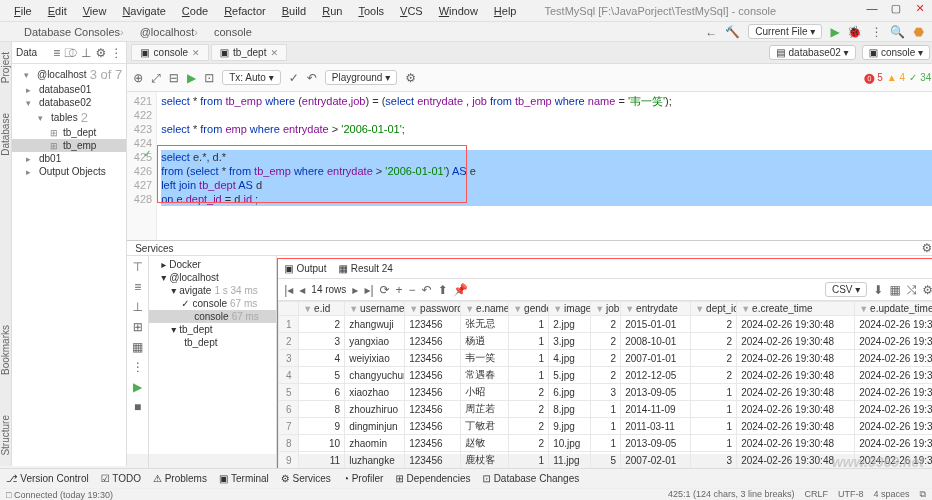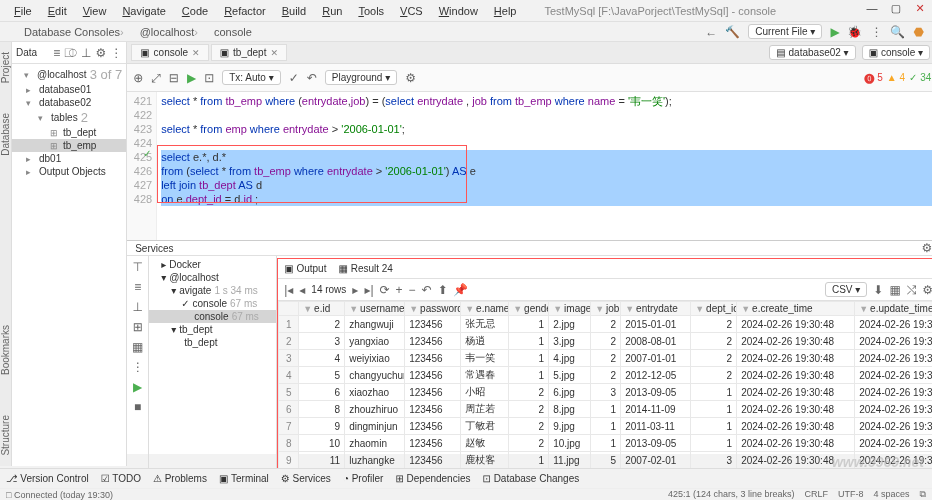--- a/index.html
+++ b/index.html
@@ -352,21 +352,21 @@
                   </tr>
                   <tr>
                     <td class="rownum">2</td>
                     <td class="num">3</td>
                     <td>yangxiao</td>
                     <td>123456</td>
                     <td>杨逍</td>
                     <td class="num">1</td>
                     <td>3.jpg</td>
                     <td class="num">2</td>
-                    <td>2008-08-01</td>
+                    <td>2008-10-01</td>
                     <td class="num">2</td>
                     <td>2024-02-26 19:30:48</td>
                     <td>2024-02-26 19:3</td>
                   </tr>
                   <tr>
                     <td class="rownum">3</td>
                     <td class="num">4</td>
                     <td>weiyixiao</td>
                     <td>123456</td>
                     <td>韦一笑</td>

